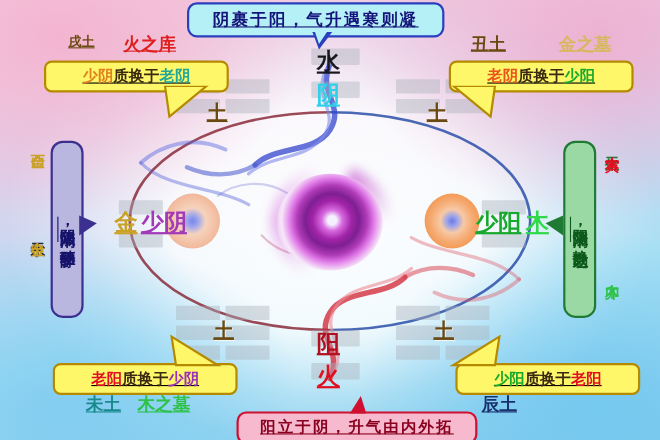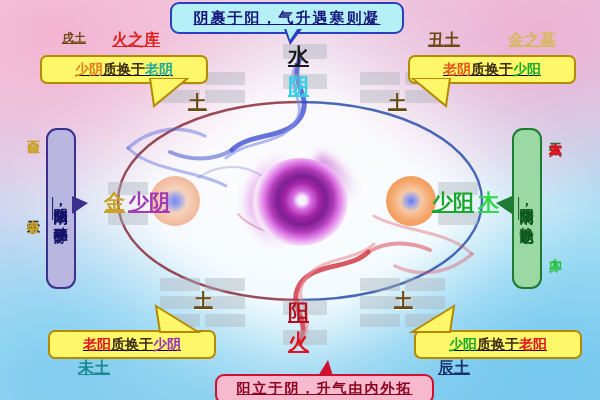--- a/index.html
+++ b/index.html
@@ -248,20 +248,21 @@
 
   <div class="callout cn" style="left:48px;top:330px;width:152px;">
     <span class="seg" style="color:#e01020;">老阳</span>
     <span class="seg" style="color:#3a2a10;">质换于</span>
     <span class="seg" style="color:#9a2fb8;">少阴</span>
   </div>
   <svg class="tailw" style="left:152px;top:304px;width:60px;height:30px;" viewBox="0 0 60 30">
     <path d="M4 2 L46 28 L8 28 Z" fill="#fff76a" stroke="#b58a00" stroke-width="2"></path>
   </svg>
   <div class="clabel cn" style="left:78px;top:358px;font-size:16px;color:#1b8a8f;">未土</div>
+  <div class="clabel cn" style="left:125px;top:358px;font-size:16px;color:#2fc24a;">木之墓</div>
   <div class="glyph cn" style="left:194px;top:288px;">土</div>
 
   <div class="callout cn" style="left:414px;top:330px;width:152px;">
     <span class="seg" style="color:#18a82c;">少阳</span>
     <span class="seg" style="color:#3a2a10;">质换于</span>
     <span class="seg" style="color:#e01020;">老阳</span>
   </div>
   <svg class="tailw" style="left:398px;top:304px;width:60px;height:30px;" viewBox="0 0 60 30">
     <path d="M56 2 L14 28 L52 28 Z" fill="#fff76a" stroke="#b58a00" stroke-width="2"></path>
   </svg>

